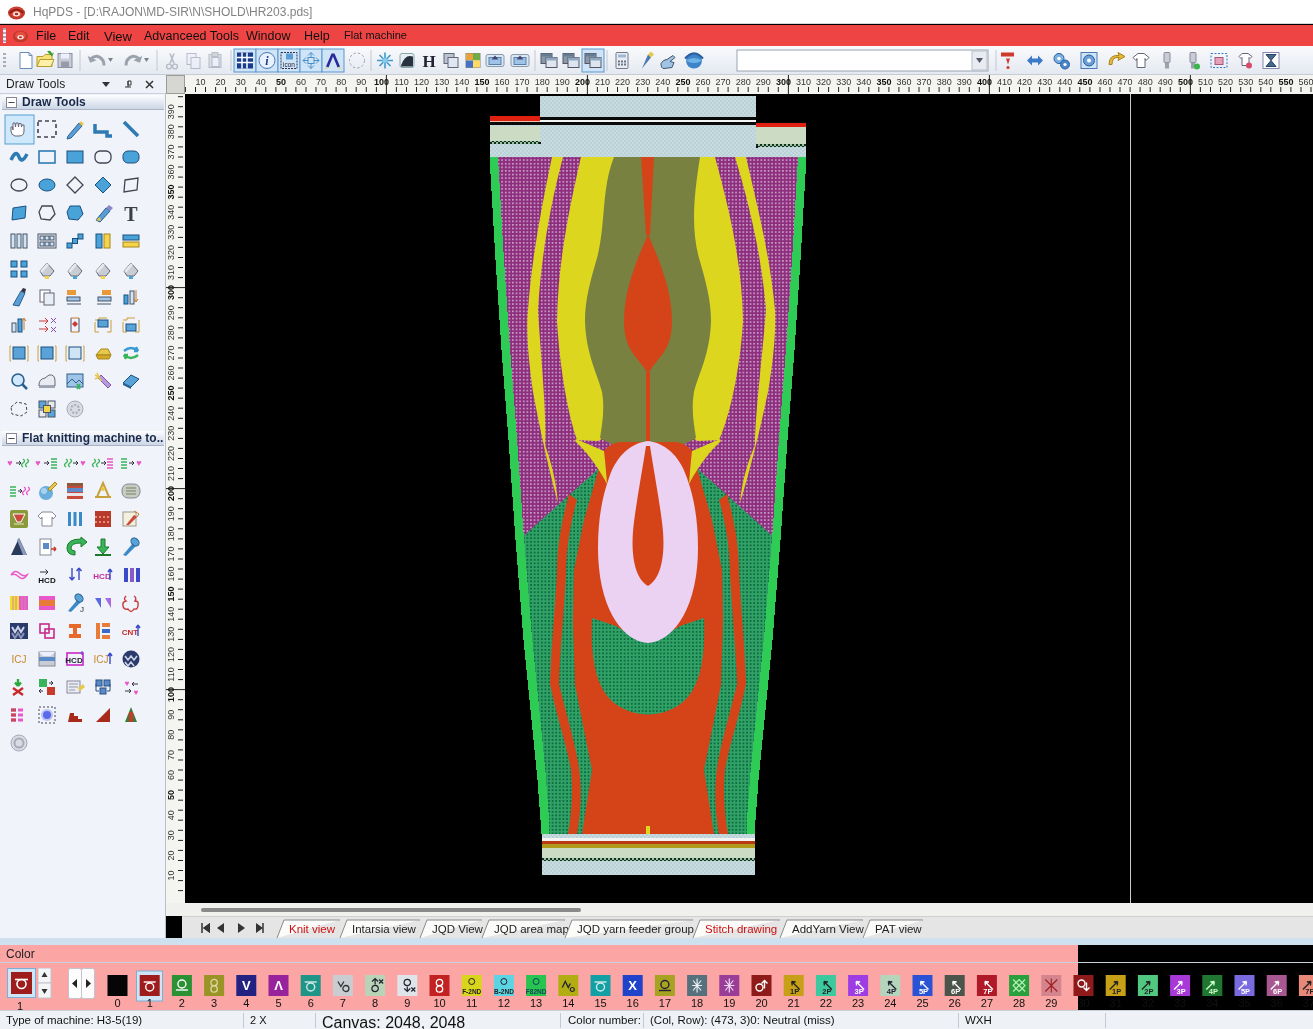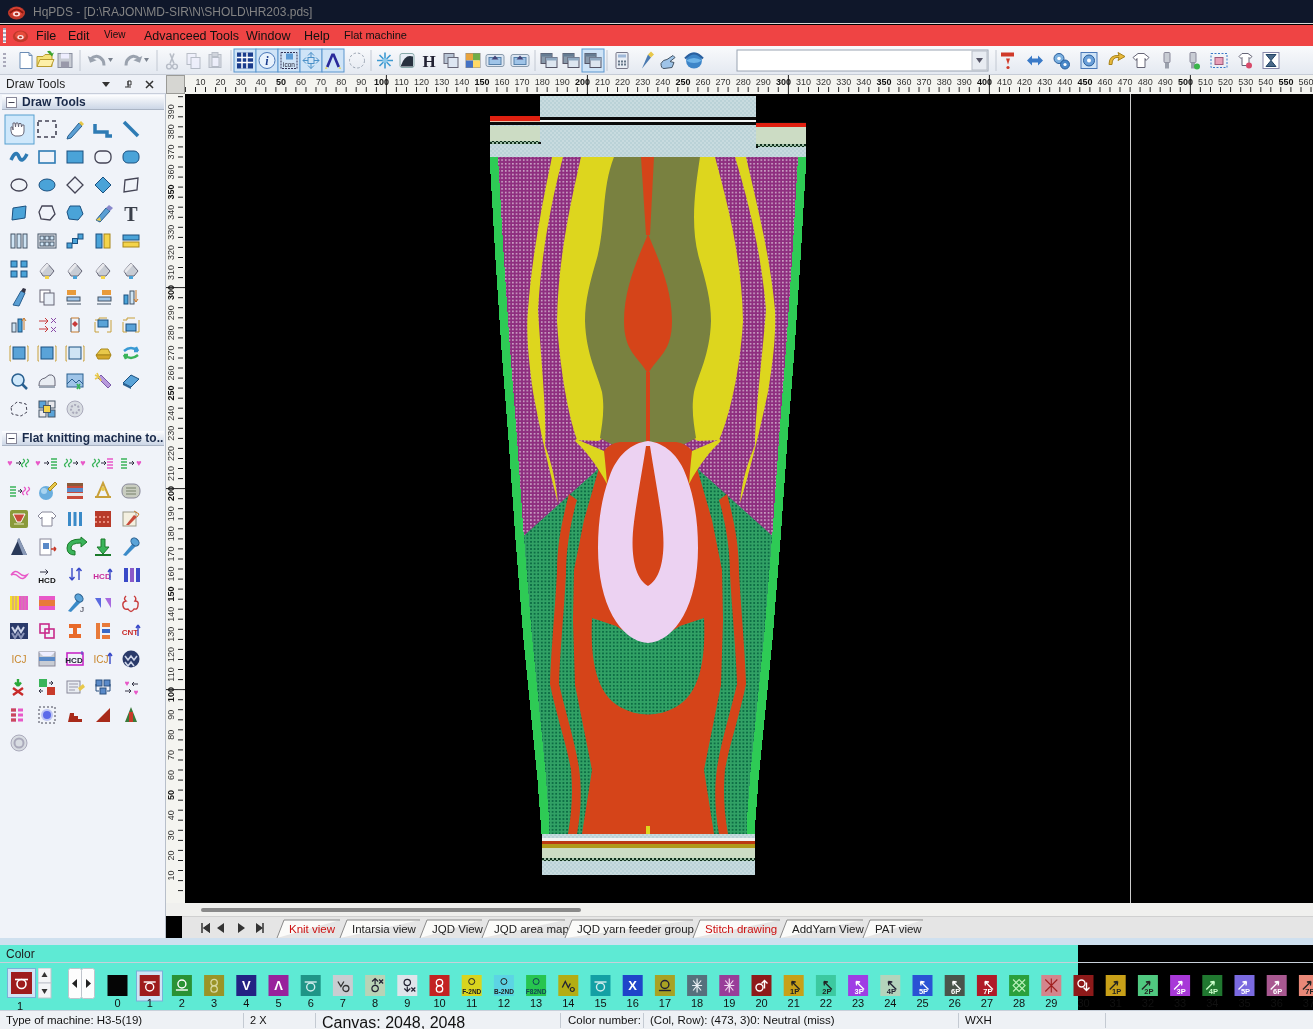--- a/index.html
+++ b/index.html
@@ -1,39 +1,39 @@
 <!DOCTYPE html>
 <html><head><meta charset="utf-8"><style>
 *{margin:0;padding:0;box-sizing:border-box}
 html,body{width:1313px;height:1029px;overflow:hidden}
 body{font-family:"Liberation Sans",sans-serif;background:#000;position:relative}
 .abs{position:absolute}
 </style></head>
 <body>
-<div class="abs" style="left:0;top:0;width:1313px;height:24px;background:#0f172a;border-bottom:1px solid #d8d8d8">
+<div class="abs" style="left:0;top:0;width:1313px;height:24px;background:#ffffff;border-bottom:1px solid #d8d8d8">
 <svg class="abs" style="left:7px;top:3px" width="19" height="18" viewBox="0 0 19 18">
       <ellipse cx="9.5" cy="10" rx="8.5" ry="6.5" fill="#c0392b"></ellipse>
       <ellipse cx="9.5" cy="9" rx="6" ry="4.5" fill="#e74c3c"></ellipse>
       <path d="M3 10 Q9.5 3 16 10" stroke="#8e1a10" stroke-width="2" fill="none"></path>
       <ellipse cx="9.5" cy="11" rx="3.5" ry="2.5" fill="#fff" opacity="0.85"></ellipse>
       <ellipse cx="9.5" cy="11" rx="1.8" ry="1.2" fill="#a93226"></ellipse>
     </svg>
 <div class="abs" style="left:33px;top:5px;font-size:12px;color:#838383">HqPDS - [D:\RAJON\MD-SIR\N\SHOLD\HR203.pds]</div>
 </div>
 <div class="abs" style="left:0;top:25px;width:1313px;height:21px;background:#ef4444">
 <div class="abs" style="left:3px;top:3px;width:3px;height:15px;background:repeating-linear-gradient(#aab 0 2px,#f3f5f8 2px 4px)"></div>
 <svg class="abs" style="left:12px;top:2px" width="17" height="17" viewBox="0 0 19 18">
       <ellipse cx="9.5" cy="10" rx="8.5" ry="6.5" fill="#c0392b"></ellipse>
       <ellipse cx="9.5" cy="9" rx="6" ry="4.5" fill="#e74c3c"></ellipse>
       <ellipse cx="9.5" cy="11" rx="3.5" ry="2.5" fill="#fff" opacity="0.85"></ellipse>
       <ellipse cx="9.5" cy="11" rx="1.8" ry="1.2" fill="#a93226"></ellipse>
     </svg>
 <div class="abs" style="left:36px;top:4px;font-size:12.5px;color:#111">File</div>
 <div class="abs" style="left:68px;top:4px;font-size:12.5px;color:#111">Edit</div>
-<div class="abs" style="left:104px;top:4px;font-size:10px;color:#111">View</div>
+<div class="abs" style="left:104px;top:4px;font-size:13px;color:#111">View</div>
 <div class="abs" style="left:144px;top:4px;font-size:12.5px;color:#111">Advanceed Tools</div>
 <div class="abs" style="left:246px;top:4px;font-size:12.5px;color:#111">Window</div>
 <div class="abs" style="left:304px;top:4px;font-size:12.5px;color:#111">Help</div>
 <div class="abs" style="left:344px;top:4px;font-size:11px;color:#111">Flat machine</div>
 </div>
 <div class="abs" style="left:0;top:46px;width:1313px;height:29px;background:linear-gradient(#f9fafc,#e4e9f1);border-bottom:1px solid #c6ccd6">
 <div class="abs" style="left:3px;top:7px;width:3px;height:16px;background:repeating-linear-gradient(#aab 0 2px,transparent 2px 4px)"></div>
 <svg class="abs" style="left:0;top:0" width="1313" height="29" viewBox="0 0 1313 29">
 <g transform="translate(26,14.5)">
         <path d="M-6-8 H3 L6-5 V8 H-6 Z" fill="#fff" stroke="#6b8cb5"></path>
@@ -1120,21 +1120,21 @@
       <path d="M511,21 L518,3 L598,3" fill="#fbfbf9" stroke="#8a8a8a" stroke-width="1"></path>
       <text x="523" y="16" font-size="11.5" fill="#cc1111">Stitch drawing</text>
       <path d="M598,21 L605,3 L681,3" fill="#fbfbf9" stroke="#8a8a8a" stroke-width="1"></path>
       <text x="610" y="16" font-size="11.5" fill="#222">AddYarn View</text>
       <path d="M681,21 L688,3 L741,3" fill="#fbfbf9" stroke="#8a8a8a" stroke-width="1"></path>
       <text x="693" y="16" font-size="11.5" fill="#222">PAT view</text>
       <line x1="0" y1="21.5" x2="1147" y2="21.5" stroke="#8a8a8a"></line>
     </svg>
 </div>
 <div class="abs" style="left:0;top:938px;width:1313px;height:7px;background:#cfe0ef"></div>
-<div class="abs" style="left:0;top:945px;width:1078px;height:65px;background:#5eead4">
+<div class="abs" style="left:0;top:945px;width:1078px;height:65px;background:#fca5a5">
 <div class="abs" style="left:6px;top:2px;font-size:12px;color:#222">Color</div>
 <div class="abs" style="left:0;top:17px;width:1313px;height:1px;background:#c8d0da"></div>
 <div class="abs" style="left:7px;top:23px;width:29px;height:30px;border:1px solid #7ab0d8;background:#cfe4f4"></div>
 <div class="abs" style="left:11px;top:27px;width:21px;height:22px;background:#9e1c1c"></div>
 <svg class="abs" style="left:11px;top:27px" width="21" height="22" viewBox="0 0 21 22">
       <circle cx="10.5" cy="12" r="4.5" fill="none" stroke="#fff" stroke-width="1.6"></circle>
       <line x1="4" y1="7.5" x2="17" y2="7.5" stroke="#fff" stroke-width="1.6"></line>
     </svg>
 <div class="abs" style="left:17px;top:55px;font-size:11px;color:#111">1</div>
 <svg class="abs" style="left:38px;top:23px" width="14" height="31" viewBox="0 0 14 31">

